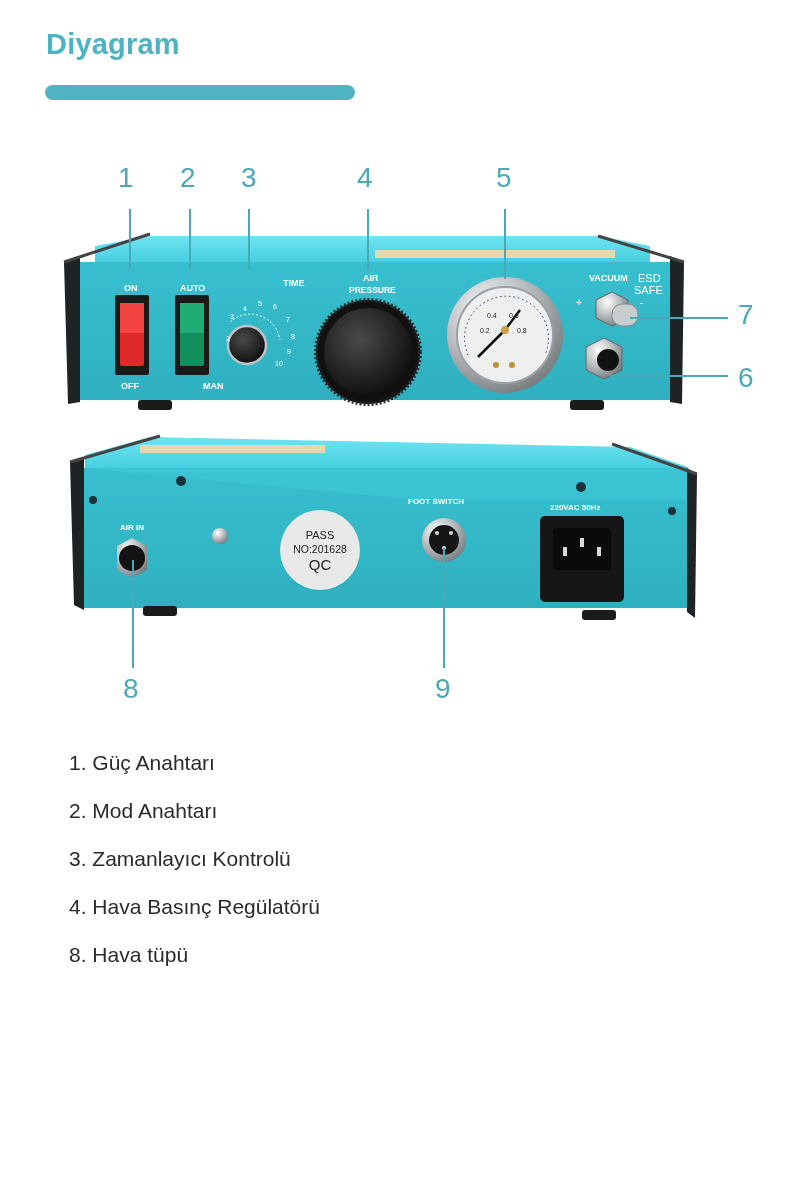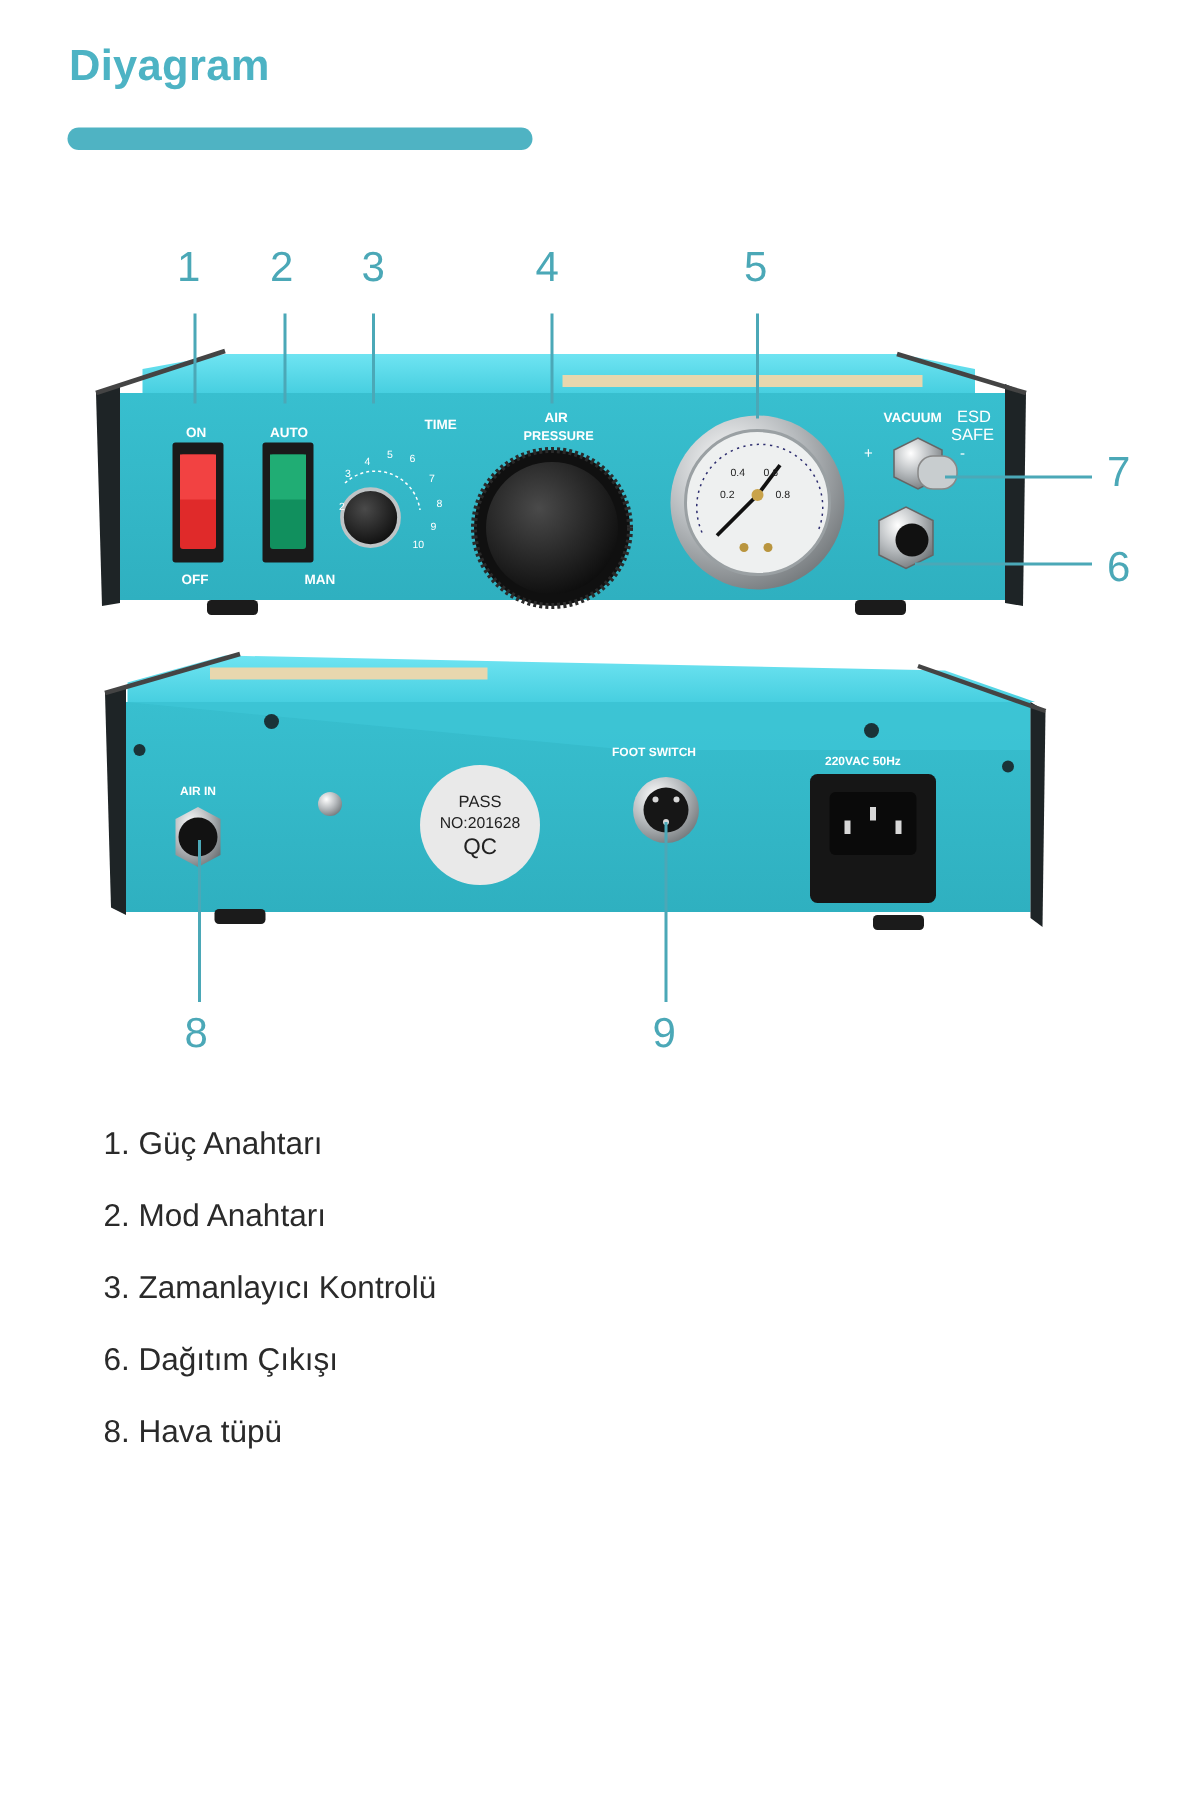--- a/index.html
+++ b/index.html
@@ -185,15 +185,15 @@
 <div class="callout-num" style="left:123px;top:675px;">8</div>
 <div class="vline" style="left:132px;top:560px;height:108px;"></div>
 
 <div class="callout-num" style="left:435px;top:675px;">9</div>
 <div class="vline" style="left:443px;top:548px;height:120px;"></div>
 
 <div class="legend">
   <div class="legend-item">1. Güç Anahtarı</div>
   <div class="legend-item">2. Mod Anahtarı</div>
   <div class="legend-item">3. Zamanlayıcı Kontrolü</div>
-  <div class="legend-item">6. Dağıtım Çıkışı</div>
+  <div class="legend-item">4. Hava Basınç Regülatörü</div>
   <div class="legend-item">8. Hava tüpü</div>
 </div>
 
 </body></html>

